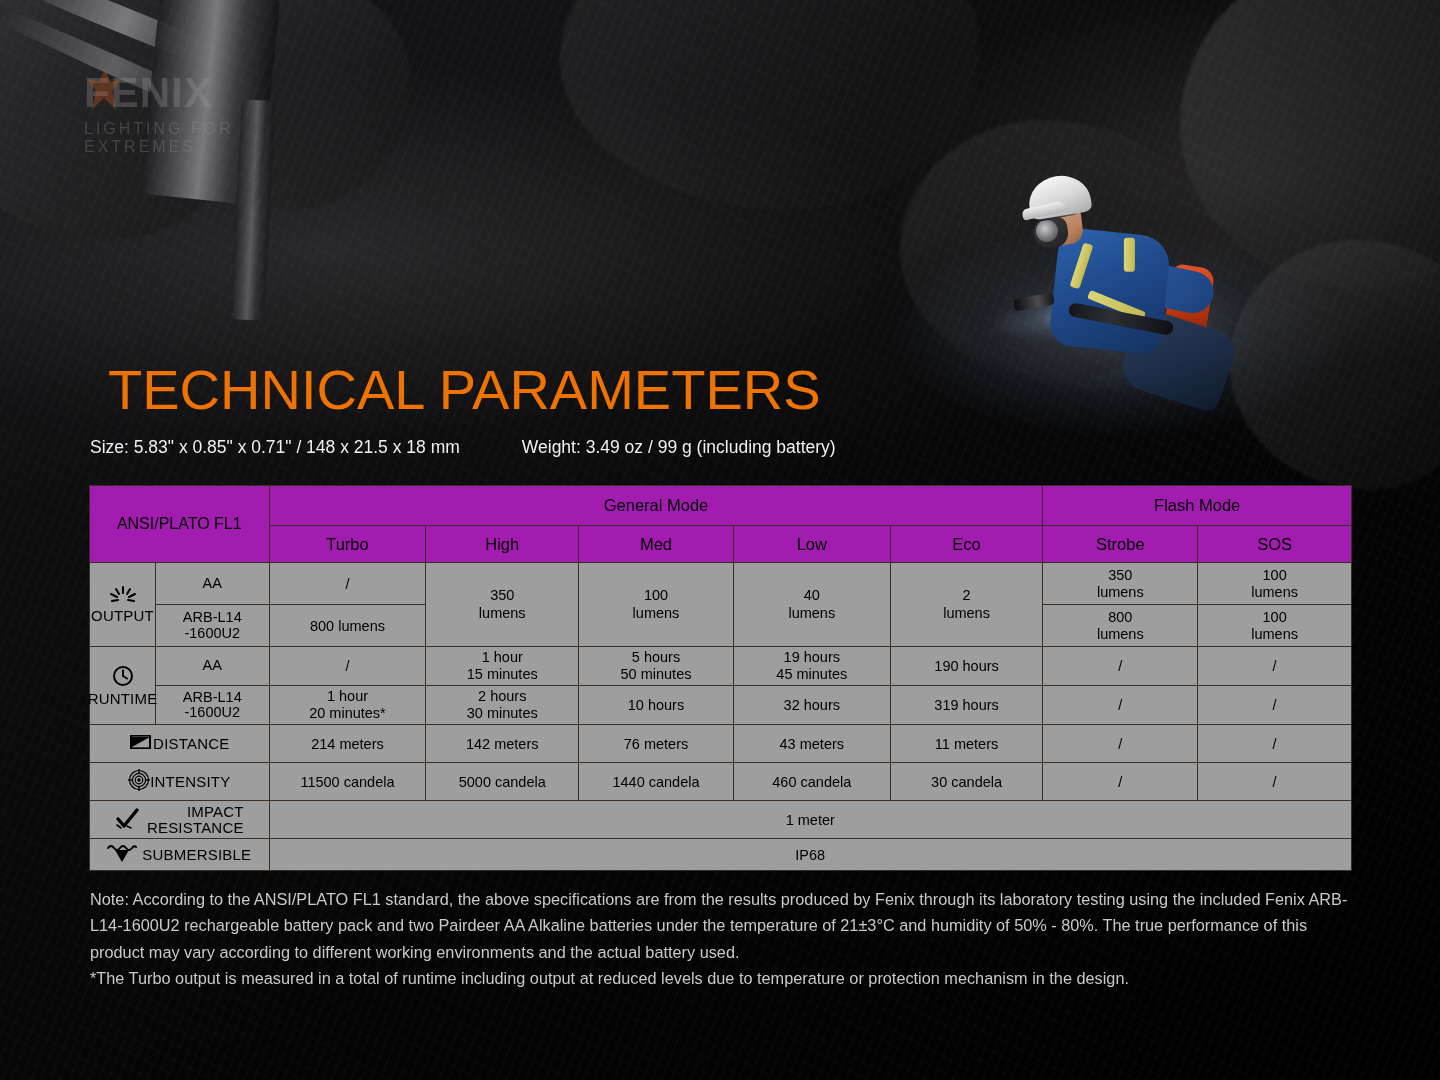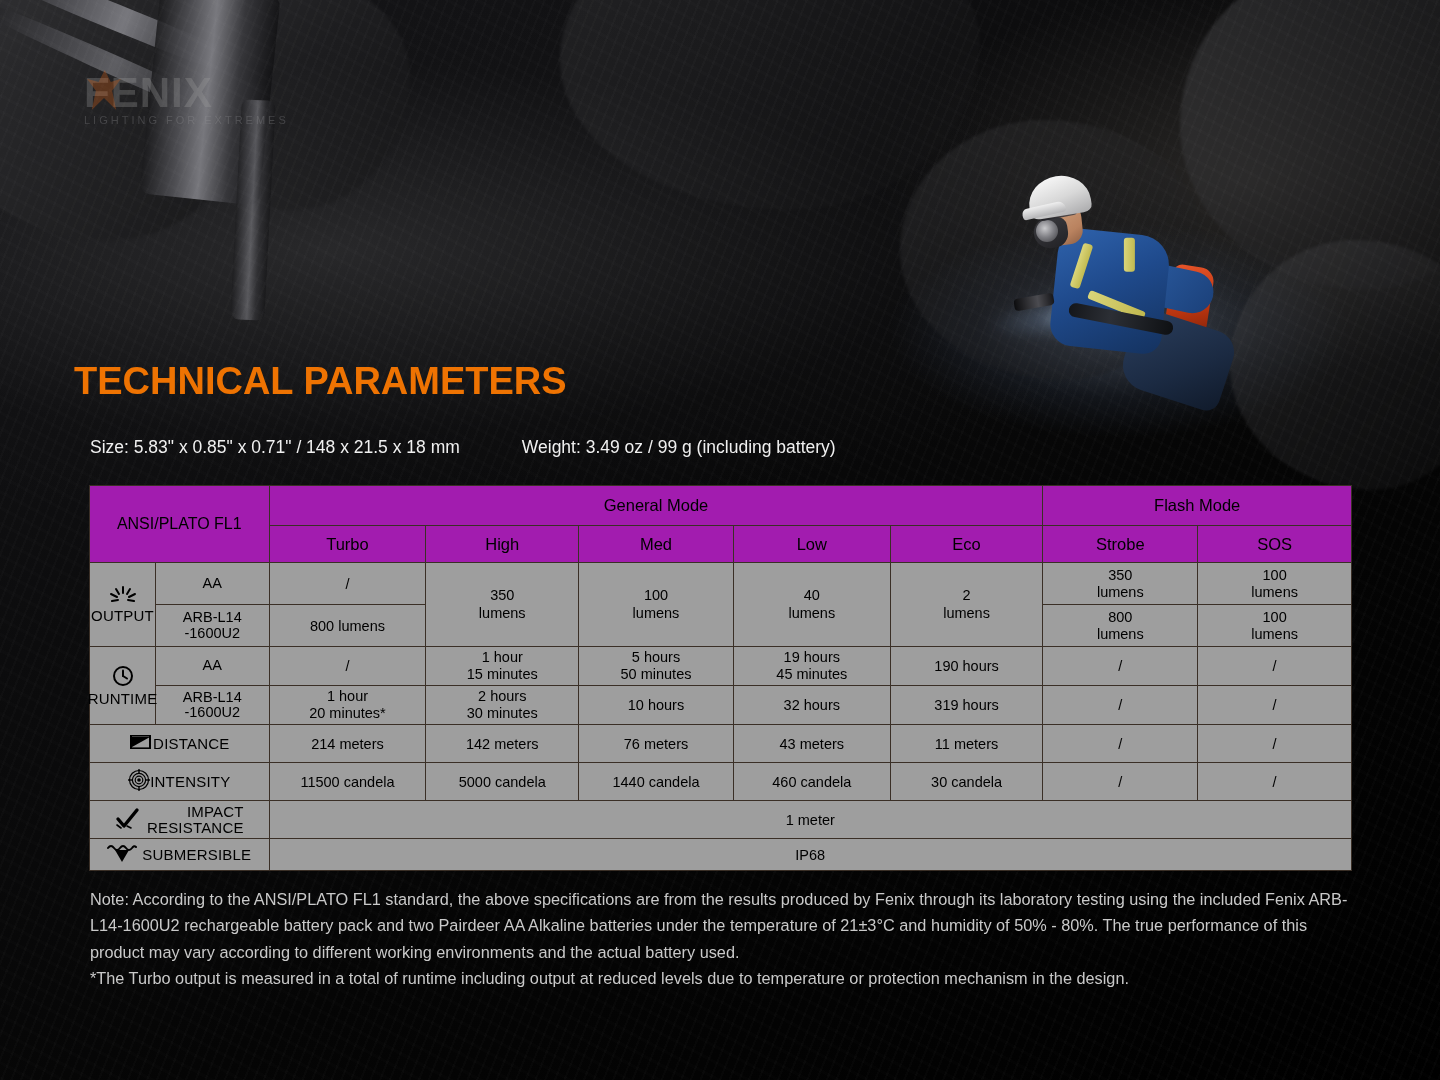--- a/index.html
+++ b/index.html
@@ -151,37 +151,37 @@
 
   
   #logo { position: absolute; left: 84px; top: 72px; width: 250px; }
   #logo-word {
     font-size: 42px; font-weight: bold; letter-spacing: 1px;
     color: rgba(158,158,160,0.30);
     line-height: 1;
     font-family: "Liberation Sans", sans-serif;
   }
   #logo-tag {
-    font-size: 11px; letter-spacing: 3.0px;
+    font-size: 16px; letter-spacing: 3.0px;
     color: rgba(150,150,152,0.30);
-    margin-top: 0;
+    margin-top: 6px;
   }
   #logo-flame {
     position: absolute; left: 3px; top: -2px;
     width: 34px; height: 40px;
     background: rgba(224,98,20,0.30);
     clip-path: polygon(52% 0%, 70% 30%, 100% 22%, 74% 52%, 86% 100%, 50% 70%, 14% 100%, 26% 52%, 0% 22%, 34% 30%);
   }
 
   
   #content { position: absolute; left: 0; top: 0; width: 1440px; }
 
   #page-title {
-    position: absolute; left: 74px; top: 362px;
-    font-size: 38px; font-weight: bold; color: #ee7302;
+    position: absolute; left: 108px; top: 362px;
+    font-size: 56px; font-weight: normal; color: #ee7302;
     letter-spacing: 0px; line-height: 1;
   }
 
   #meta-row {
     position: absolute; left: 90px; top: 437px;
     display: flex; gap: 62px;
     color: #f0f0f0; font-size: 17.5px; line-height: 1.2;
   }
 
   

